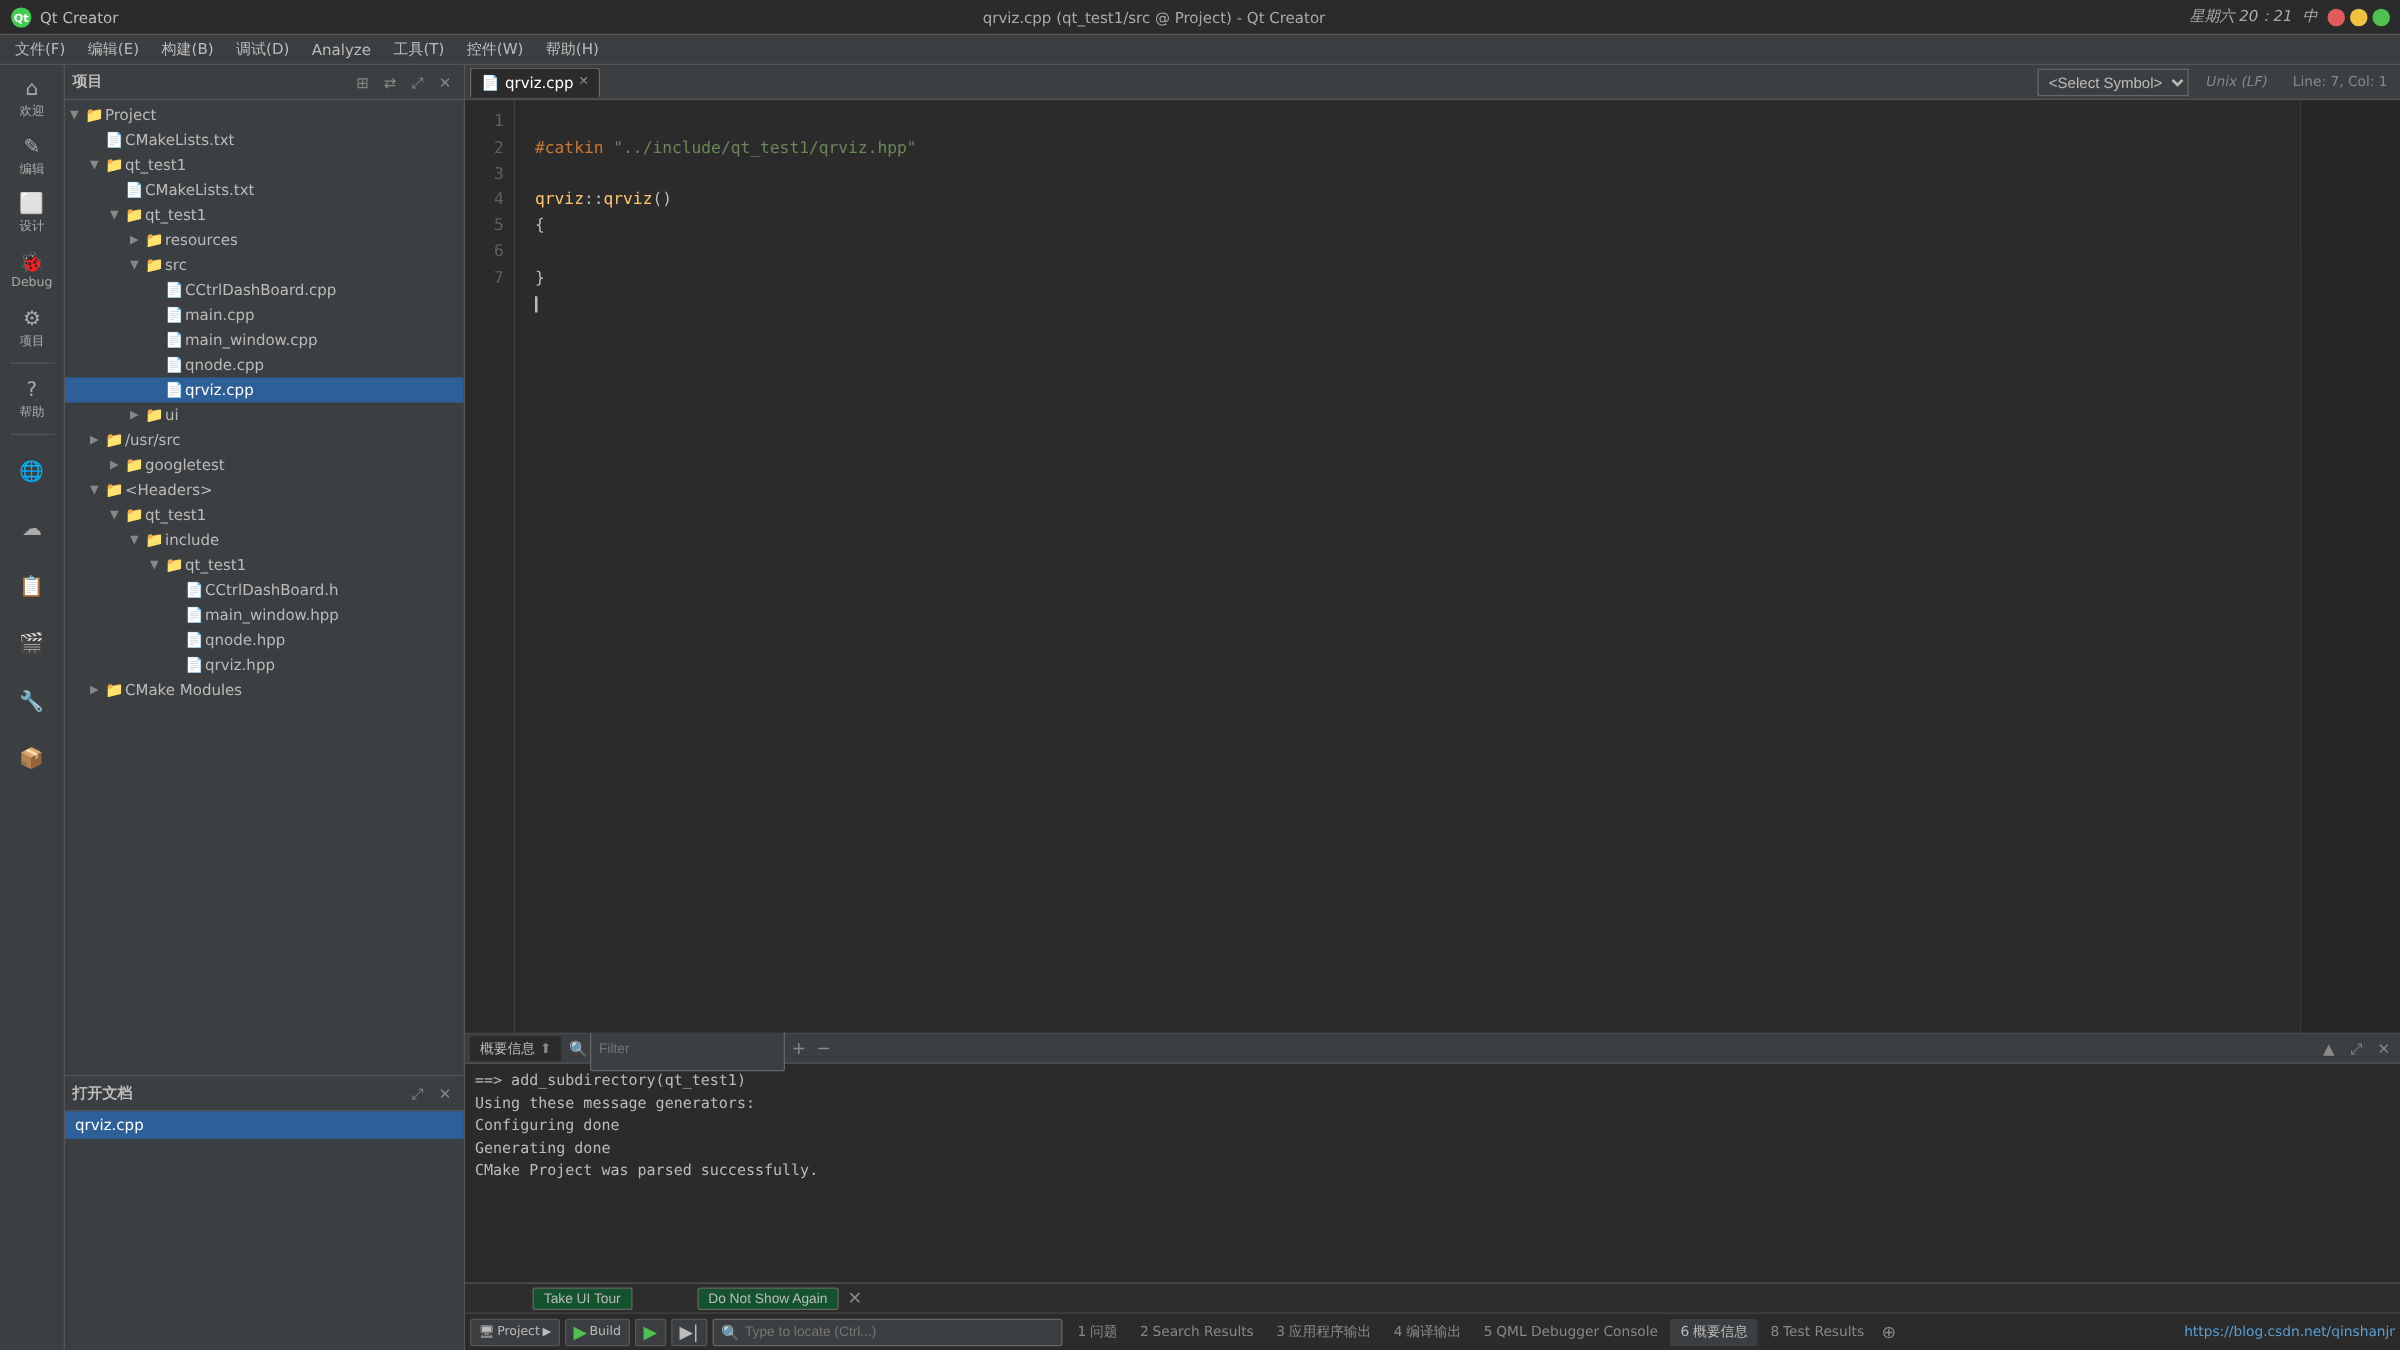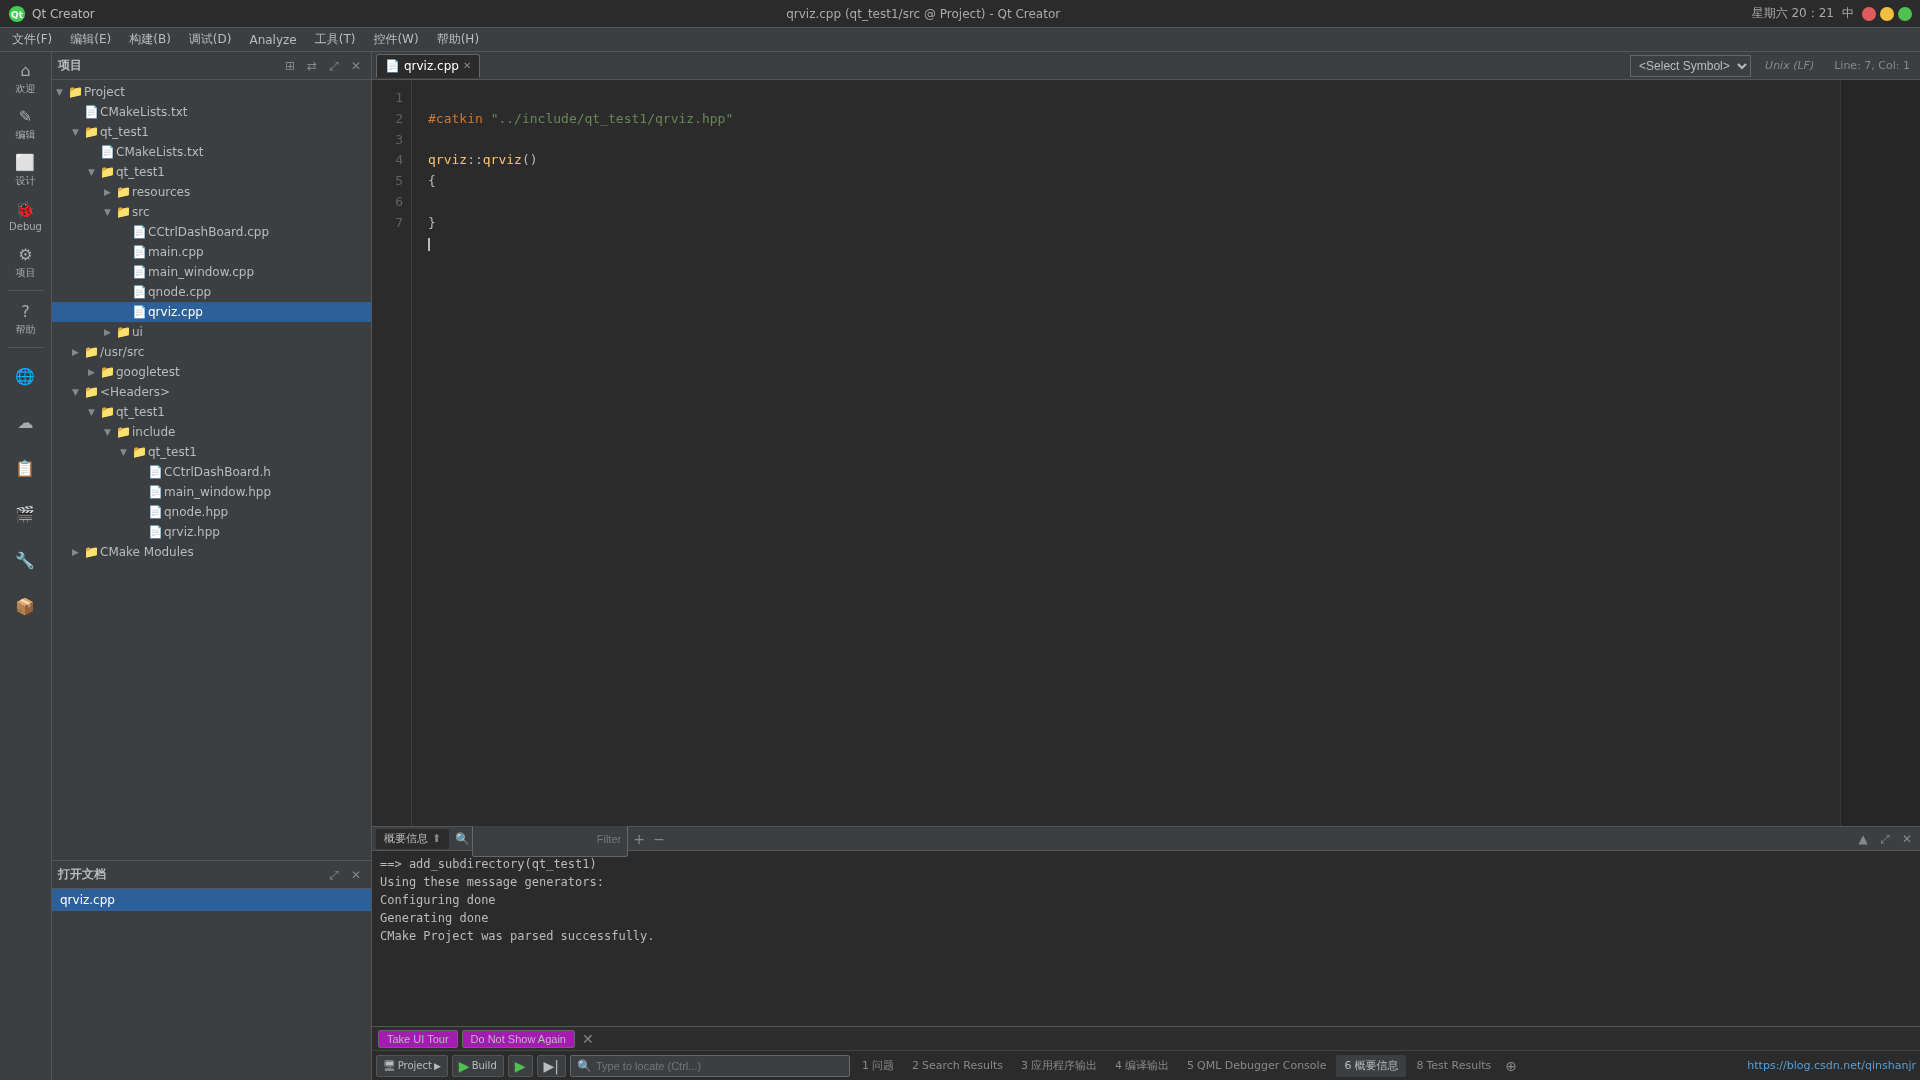--- a/index.html
+++ b/index.html
@@ -39,20 +39,21 @@
       font-size: 12px;
     }
     .top-bar-center {
       color: #aaaaaa;
       font-size: 12px;
     }
     .top-bar-right {
       display: flex;
       align-items: center;
       gap: 8px;
+      font-style: italic;
     }
     .top-bar-right span {
       color: #aaaaaa;
       font-size: 12px;
     }
     .window-controls {
       display: flex;
       gap: 4px;
     }
     .wc-btn {
@@ -378,21 +379,20 @@
     }
     .output-content .out-line { }
     .filter-input {
       background: #3c3f41;
       border: 1px solid #666;
       color: #bbb;
       font-size: 11px;
       padding: 17px 6px;
       height: 18px;
       border-radius: 2px;
-      text-align: right;
     }
     .output-tabbar-right {
       margin-left: auto;
       display: flex;
       align-items: center;
       gap: 4px;
     }
 
     
     .status-bar {
@@ -417,30 +417,31 @@
       text-overflow: ellipsis;
       white-space: nowrap;
     }
     .status-right {
       display: flex;
       align-items: center;
       gap: 4px;
       padding: 0 6px;
     }
     .tour-btn {
-      background: #a21caf;
+      background: #14532d;
       border: 1px solid #666;
       color: #bbb;
       font-size: 11px;
       padding: 1px 8px;
       cursor: pointer;
       height: 18px;
       display: flex;
       align-items: center;
       border-radius: 2px;
+      margin-left: 48px;
     }
 
     
     .bottom-taskbar {
       height: 30px;
       background: #2b2b2b;
       display: flex;
       align-items: center;
       border-top: 1px solid #444;
       gap: 4px;

